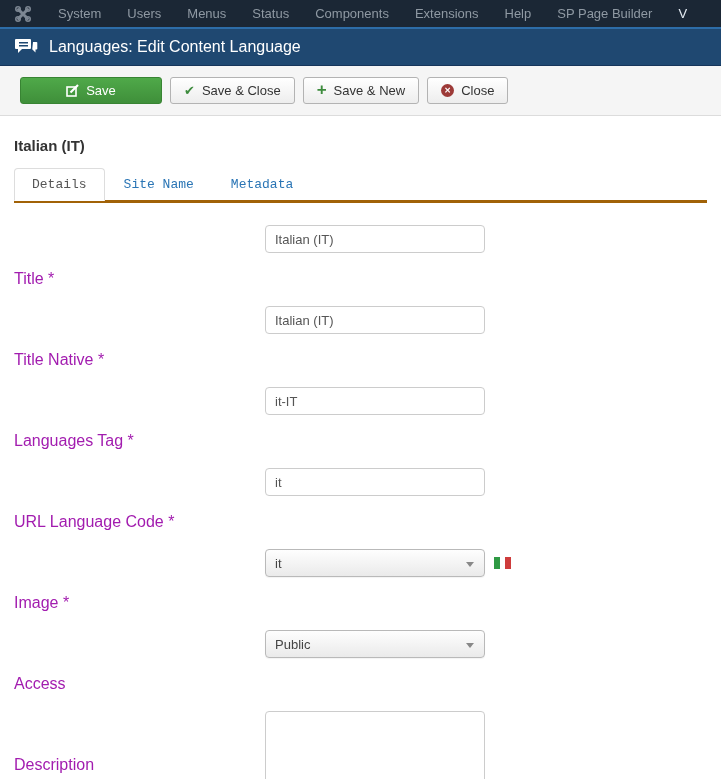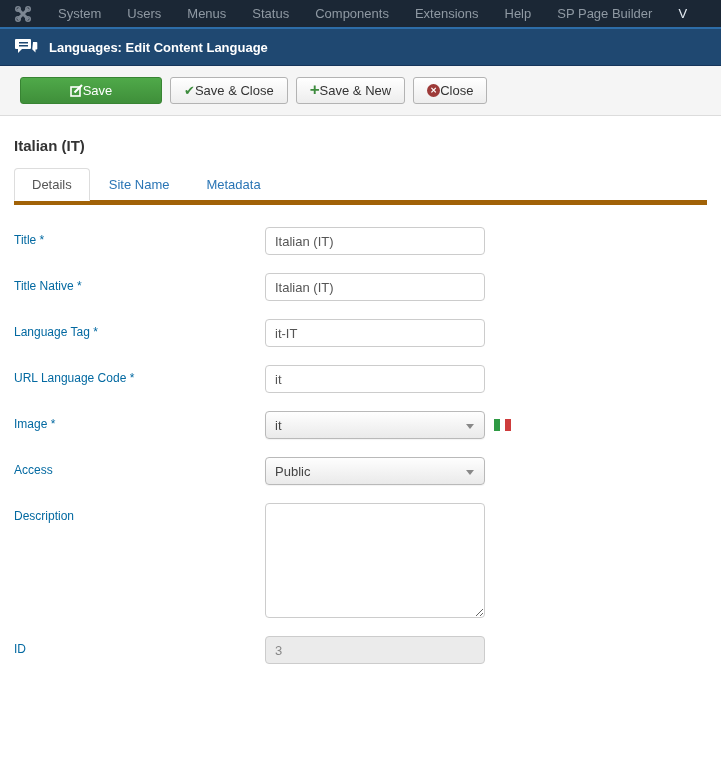--- a/index.html
+++ b/index.html
@@ -24,32 +24,32 @@
   .nav-item.partial { color:#e4ebf2; padding-right:0; }
 
   
   .titlebar {
     height:39px; background:#1f4871;
     border-top:2px solid #2d6da8;
     border-bottom:1px solid #16355a;
     display:flex; align-items:center; padding-left:15px;
   }
   .titlebar h1 {
-    margin:0 0 0 11px; font-size:13px; font-weight:700; color:#ffffff;
+    margin:0 0 0 11px; font-size:16px; font-weight:400; color:#ffffff;
   }
   .comments-icon { width:23px; height:18px; flex:0 0 auto; }
 
   
   .toolbar {
     height:50px; background:#f5f5f5; border-bottom:1px solid #dcdcdc;
     display:flex; align-items:center; padding-left:20px; gap:8px;
   }
   .btn {
     height:27px; border-radius:3px; font-size:13px; cursor:pointer;
-    display:inline-flex; align-items:center; justify-content:center; 
+    display:inline-flex; align-items:center; justify-content:center; gap:7px;
     padding:0 13px; border:1px solid #b3b3b3; color:#333;
     background:linear-gradient(to bottom,#ffffff,#ededed);
     font-family:inherit;
   }
   .btn-primary {
     min-width:142px; color:#ffffff;
     background:linear-gradient(to bottom,#4fa949,#3f8f3a);
     border-color:#388433;
   }
   .glyph-check::before { content:"✔"; color:#3d8b3d; font-size:13px; }
@@ -57,34 +57,34 @@
   .glyph-close {
     width:13px; height:13px; border-radius:50%; background:#9d3a38;
     display:inline-flex; align-items:center; justify-content:center;
   }
   .glyph-close::before { content:"✕"; color:#fff; font-size:8px; font-weight:bold; line-height:1; }
 
   
   .content { padding:0 14px; }
   .page-heading { font-size:15px; font-weight:bold; color:#333; margin:21px 0 14px 0; }
 
-  .tabs { display:flex; border-bottom:5px solid #a16207; }
+  .tabs { display:flex; border-bottom:3px solid #a16207;font-family:Liberation Mono, monospace; }
   .tab {
     padding:8px 17px; font-size:13px; color:#2a75b5; cursor:pointer;
     margin-bottom:-1px; background:transparent; border:1px solid transparent;
   }
   .tab.active {
     background:#fff; border:1px solid #ddd; border-bottom-color:#fff;
     border-radius:4px 4px 0 0; color:#555;
   }
   .tab + .tab { margin-left:1px; }
 
   .form { margin-top:22px; }
   .form-row { display:flex; align-items:flex-start; margin-bottom:18px; }
-  .form-label { width:251px; padding-top:6px; font-size:12px; color:#0369a1; }
+  .form-label { width:251px; padding-top:6px; font-size:16px; color:#a21caf;margin-top:39px; }
   .text-input {
     width:220px; height:28px; border:1px solid #ccc; border-radius:4px;
     padding:0 9px; font-size:13px; color:#555; font-family:inherit;
     background:#fff; outline:none;
   }
   .text-input[readonly] { background:#ebebeb; color:#888; }
   .select {
     width:220px; height:28px; border:1px solid #b9b9b9; border-radius:4px;
     background:linear-gradient(to bottom,#fefefe,#eaeaea);
     display:flex; align-items:center; padding:0 9px; font-size:13px; color:#444;
@@ -173,21 +173,21 @@
       <label class="form-label">Title *</label>
       <input class="text-input" type="text" value="Italian (IT)" style="">
     </div>
 
     <div class="form-row">
       <label class="form-label">Title Native *</label>
       <input class="text-input" type="text" value="Italian (IT)" style="">
     </div>
 
     <div class="form-row">
-      <label class="form-label">Language Tag *</label>
+      <label class="form-label">Languages Tag *</label>
       <input class="text-input" type="text" value="it-IT" style="">
     </div>
 
     <div class="form-row">
       <label class="form-label">URL Language Code *</label>
       <input class="text-input" type="text" value="it" style="">
     </div>
 
     <div class="form-row">
       <label class="form-label">Image *</label>

